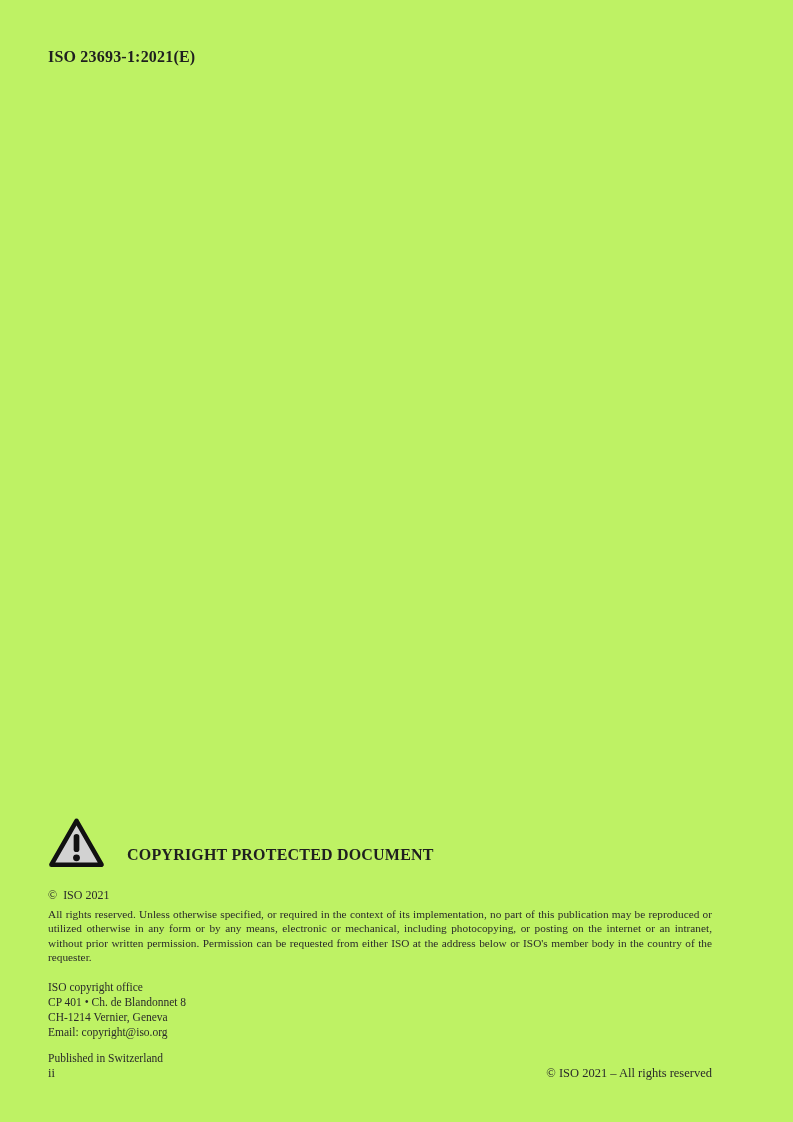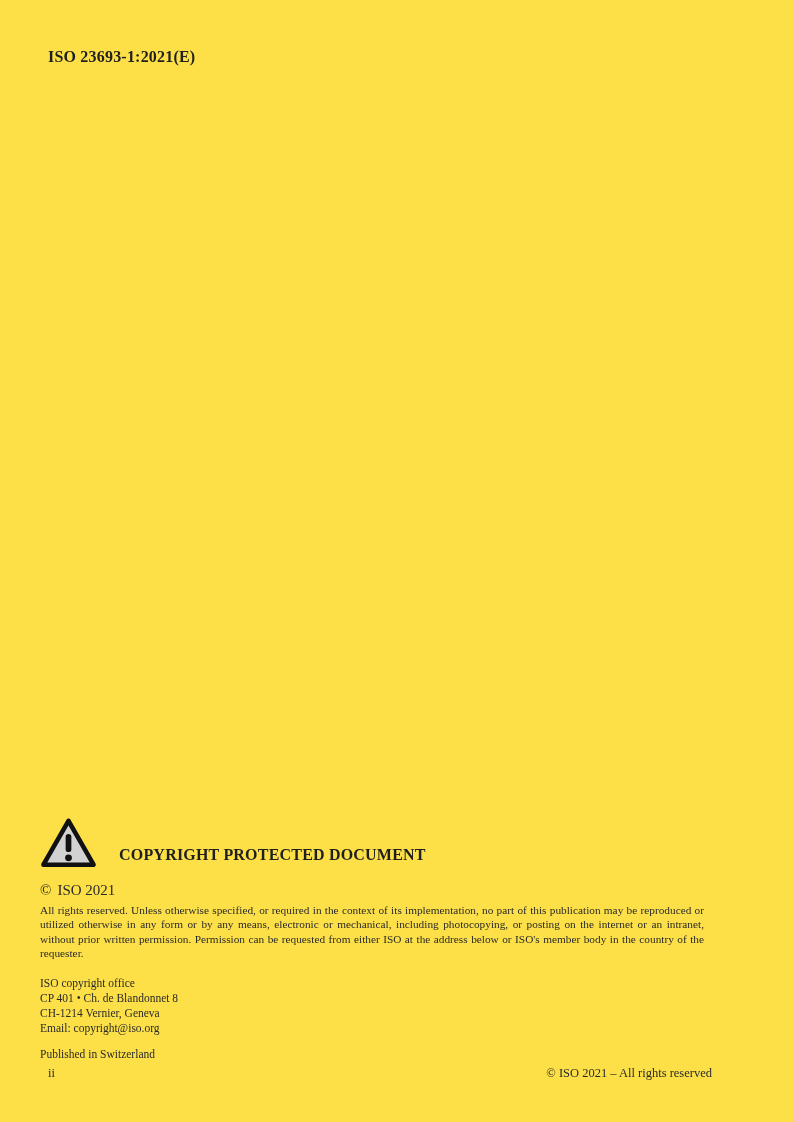--- a/index.html
+++ b/index.html
@@ -4,37 +4,37 @@
 <style>
   html, body {
     margin: 0;
     padding: 0;
     background: #ffffff;
   }
   .page {
     position: relative;
     width: 793px;
     height: 1122px;
-    background: #fde047;
+    background: #bef264;
     font-family: "Liberation Serif", "DejaVu Serif", serif;
     color: #222222;
     overflow: hidden;
   }
   .doc-header {
     position: absolute;
     left: 48px;
     top: 48px;
     font-size: 16px;
     font-weight: bold;
     color: #1f1f1f;
     letter-spacing: 0.2px;
   }
   .bottom-block {
     position: absolute;
-    left: 40px;
+    left: 48px;
     top: 814px;
     width: 664px;
   }
   .copyright-banner {
     display: flex;
     align-items: flex-end;
     gap: 22px;
     margin-bottom: 8px;
   }
   .warning-icon {
@@ -43,23 +43,23 @@
     flex: 0 0 auto;
   }
   .banner-title {
     font-size: 16px;
     font-weight: bold;
     color: #1f1f1f;
     padding-bottom: 8px;
     letter-spacing: 0.2px;
   }
   .copyright-line {
-    font-size: 15px;
+    font-size: 12px;
     color: #2a2a2a;
-    margin: 10px 0 4px 0;
+    margin: 16px 0 4px 0;
   }
   .copyright-line .c-symbol {
     margin-right: 6px;
   }
   .notice-text {
     font-size: 11.3px;
     line-height: 1.27;
     text-align: justify;
     color: #2a2a2a;
     margin: 0 0 16px 0;

